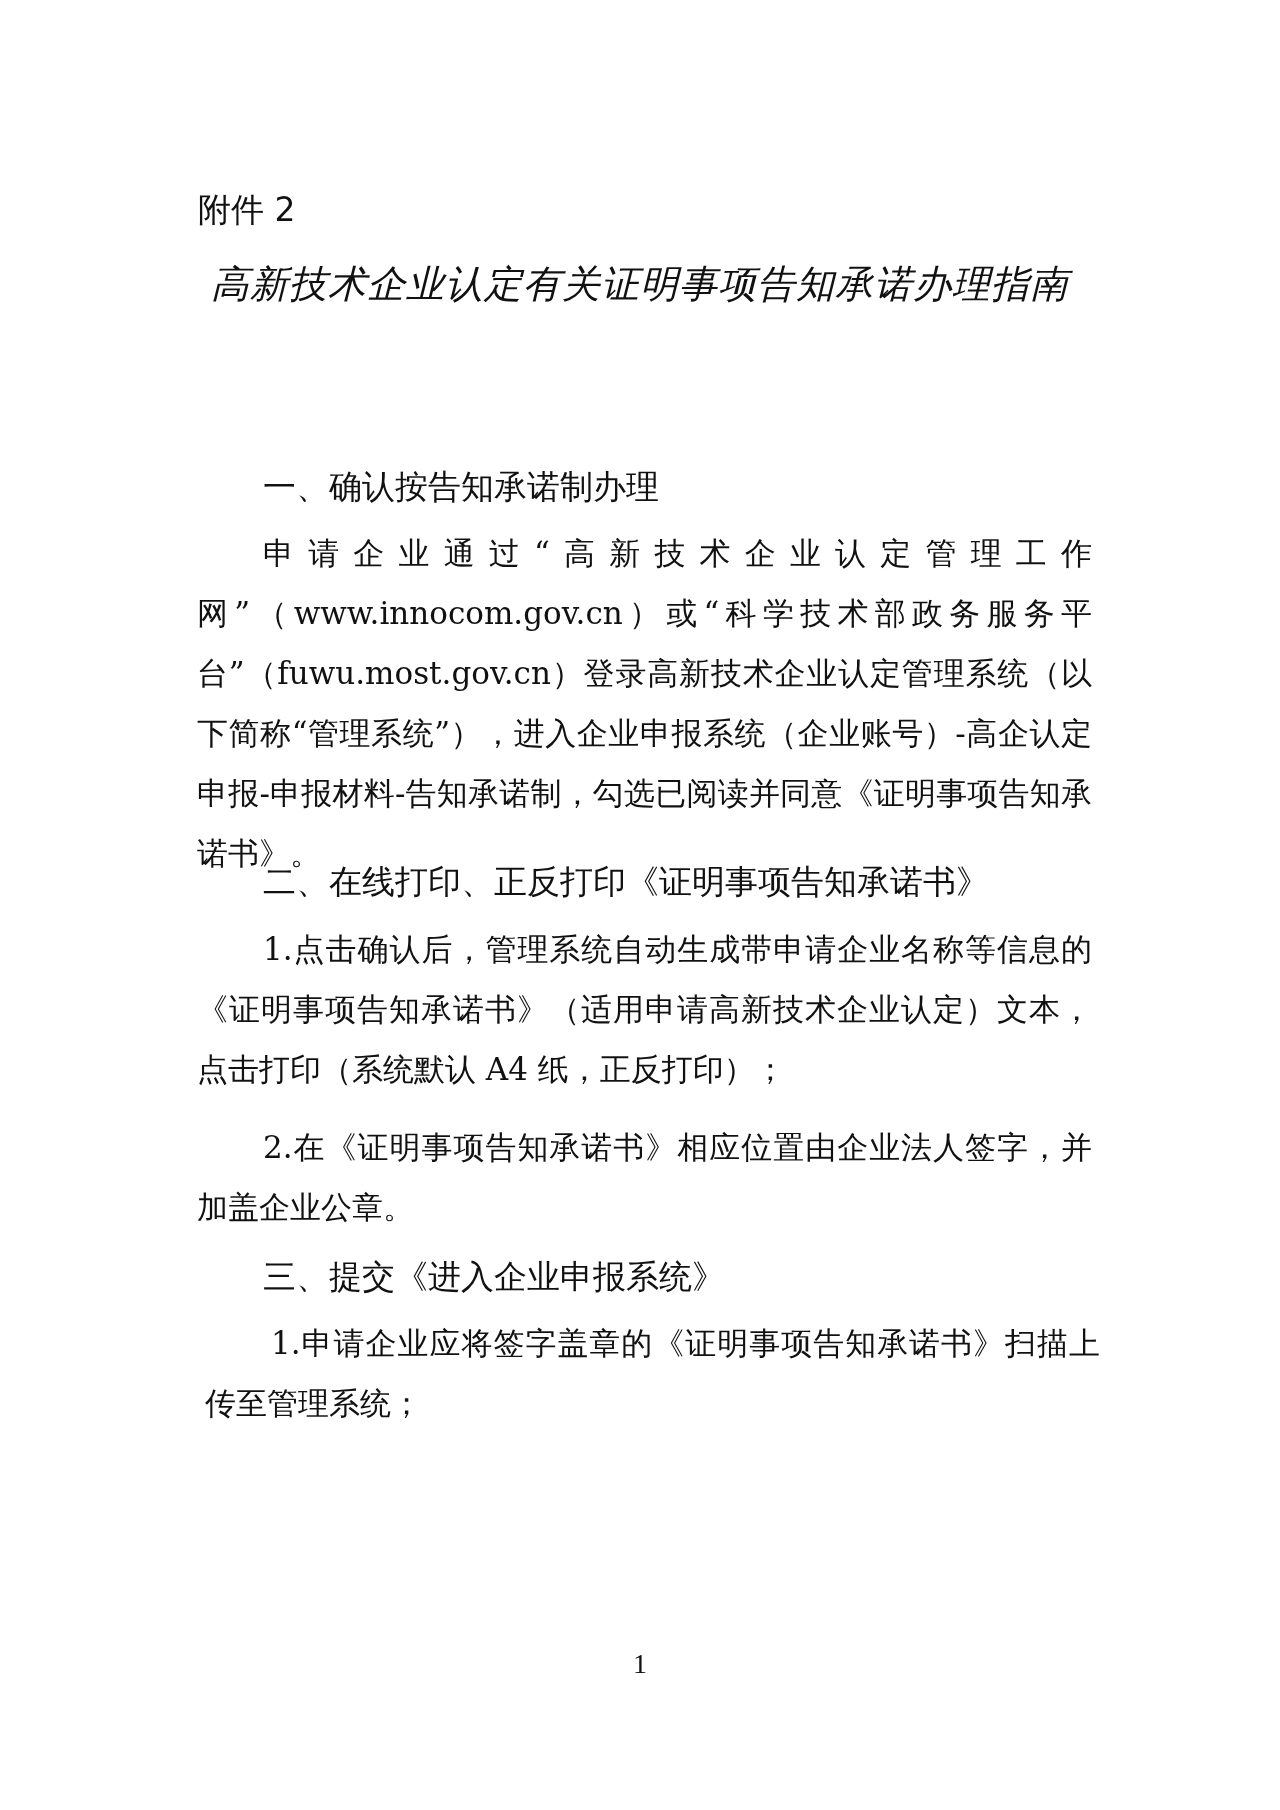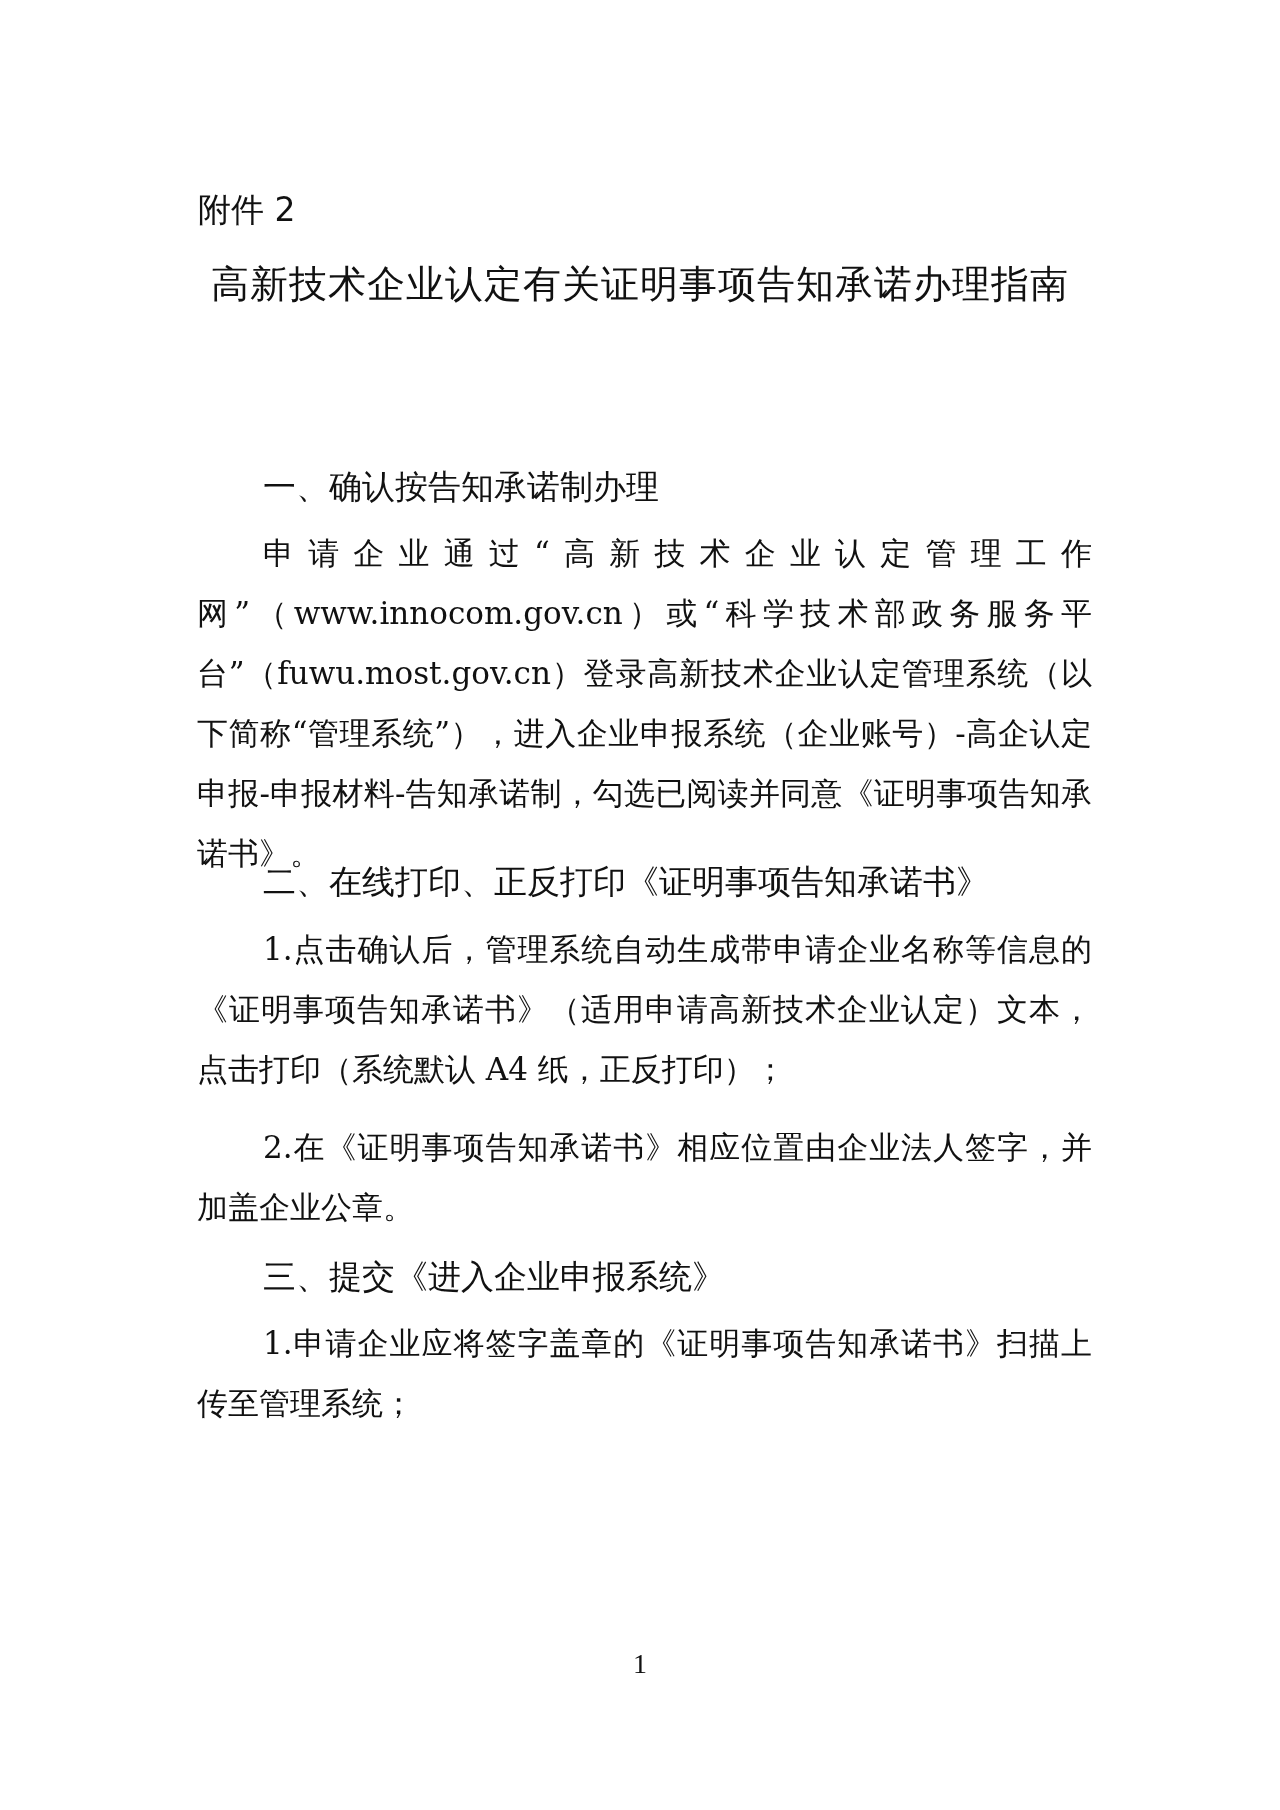--- a/index.html
+++ b/index.html
@@ -2,21 +2,21 @@
 <html><head>
 <meta charset="utf-8">
 <style>
   html, body { margin: 0; padding: 0; background: #ffffff; }
   body { width: 1280px; height: 1810px; position: relative; overflow: hidden;
          font-family: "DejaVu Serif", "Liberation Serif", serif; color: #111; }
   .page { position: absolute; left: 0; top: 0; width: 1280px; height: 1566px; background: #fff; }
   .attachment { position: absolute; left: 198px; top: 188px; font-family: "DejaVu Sans", "Liberation Sans", sans-serif;
                 font-size: 33px; line-height: 44px; }
   .title { position: absolute; left: 0; width: 1280px; top: 258px; text-align: center;
-           font-family: "DejaVu Sans", "Liberation Sans", sans-serif; font-size: 38px; line-height: 52px; letter-spacing: 1px; }
+           font-family: "DejaVu Sans", "Liberation Sans", sans-serif; font-size: 38px; line-height: 52px; letter-spacing: 1px; font-style: italic; }
   .block { position: absolute; left: 197px; width: 895px; font-size: 31px; line-height: 60px;
            text-align: justify; text-align-last: left; }
   .block p { margin: 0; text-indent: 66px; }
   .h { position: absolute; left: 263px; font-family: "DejaVu Sans", "Liberation Sans", sans-serif;
        font-size: 33px; line-height: 44px; }
   .pagenum { position: absolute; left: 0; width: 1280px; text-align: center; top: 1648px;
              font-family: "Liberation Serif", serif; font-size: 28px; }
 </style>
 </head>
 <body>
@@ -39,18 +39,18 @@
   <div class="block" style="top:919px;">
     <p>1.点击确认后，管理系统自动生成带申请企业名称等信息的《证明事项告知承诺书》（适用申请高新技术企业认定）文本，点击打印（系统默认 A4 纸，正反打印）；</p>
   </div>
 
   <div class="block" style="top:1117px;">
     <p>2.在《证明事项告知承诺书》相应位置由企业法人签字，并加盖企业公章。</p>
   </div>
 
   <div class="h" style="top:1255px;">三、提交《进入企业申报系统》</div>
 
-  <div class="block" style="top:1313px;">
+  <div class="block" style="top:1313px;margin-left:8px;">
     <p>1.申请企业应将签字盖章的《证明事项告知承诺书》扫描上传至管理系统；</p>
   </div>
 
   <div class="pagenum">1</div>
 </div>
 
 </body></html>

